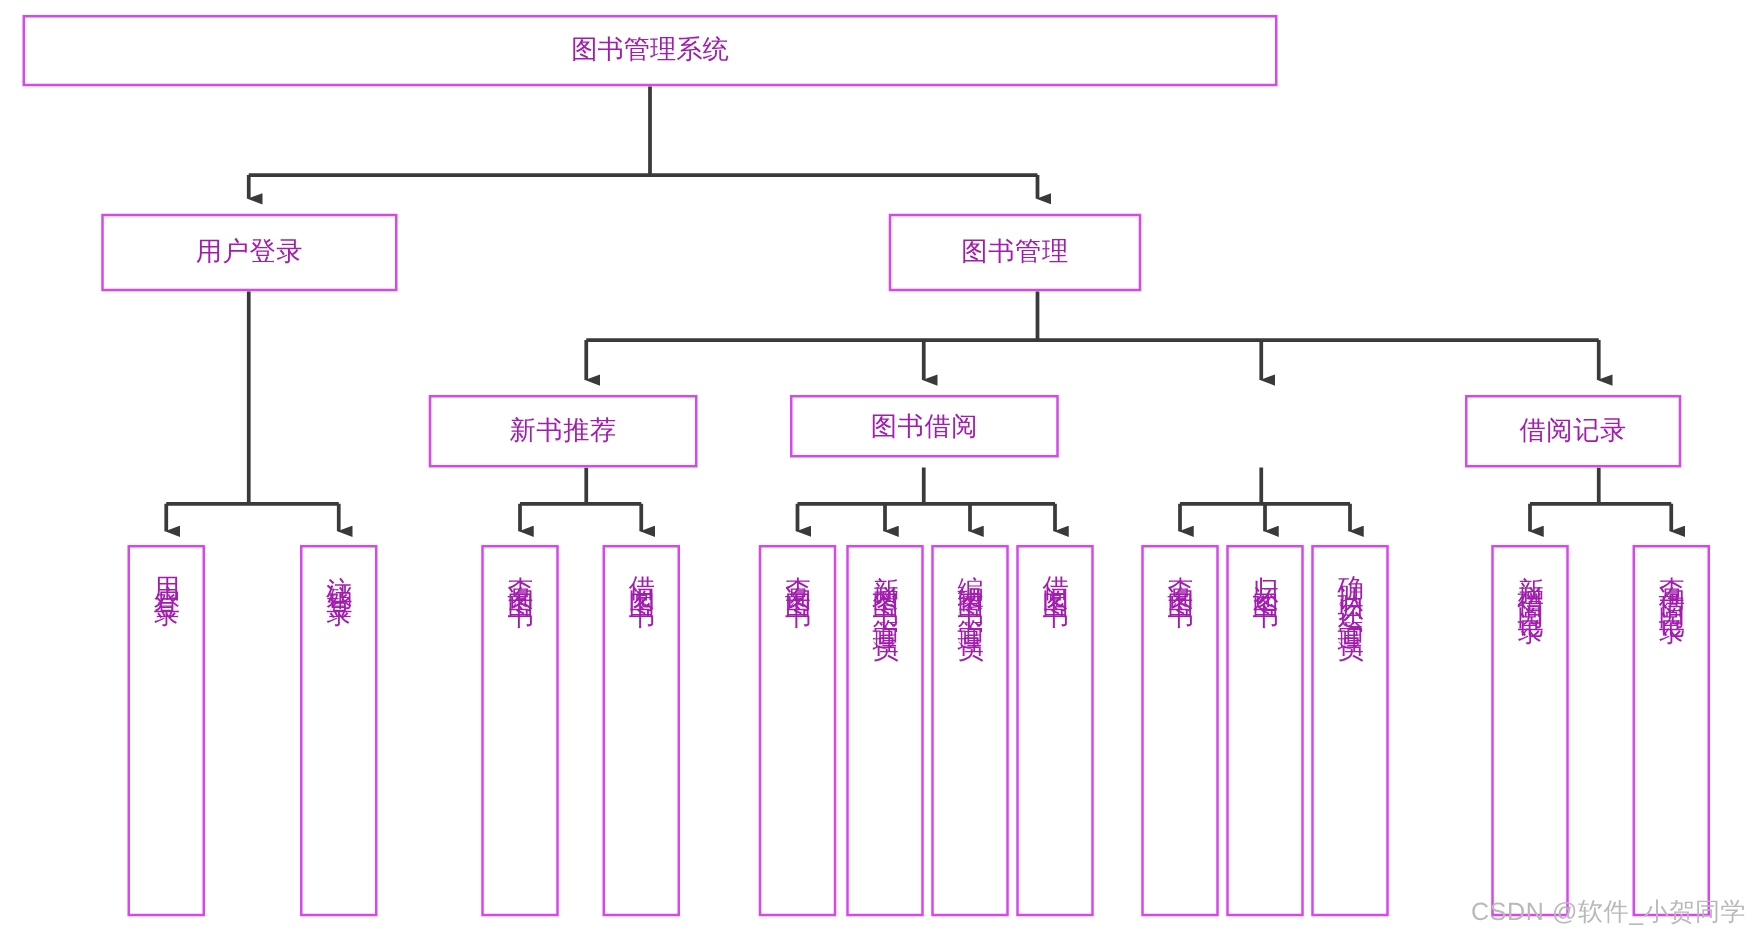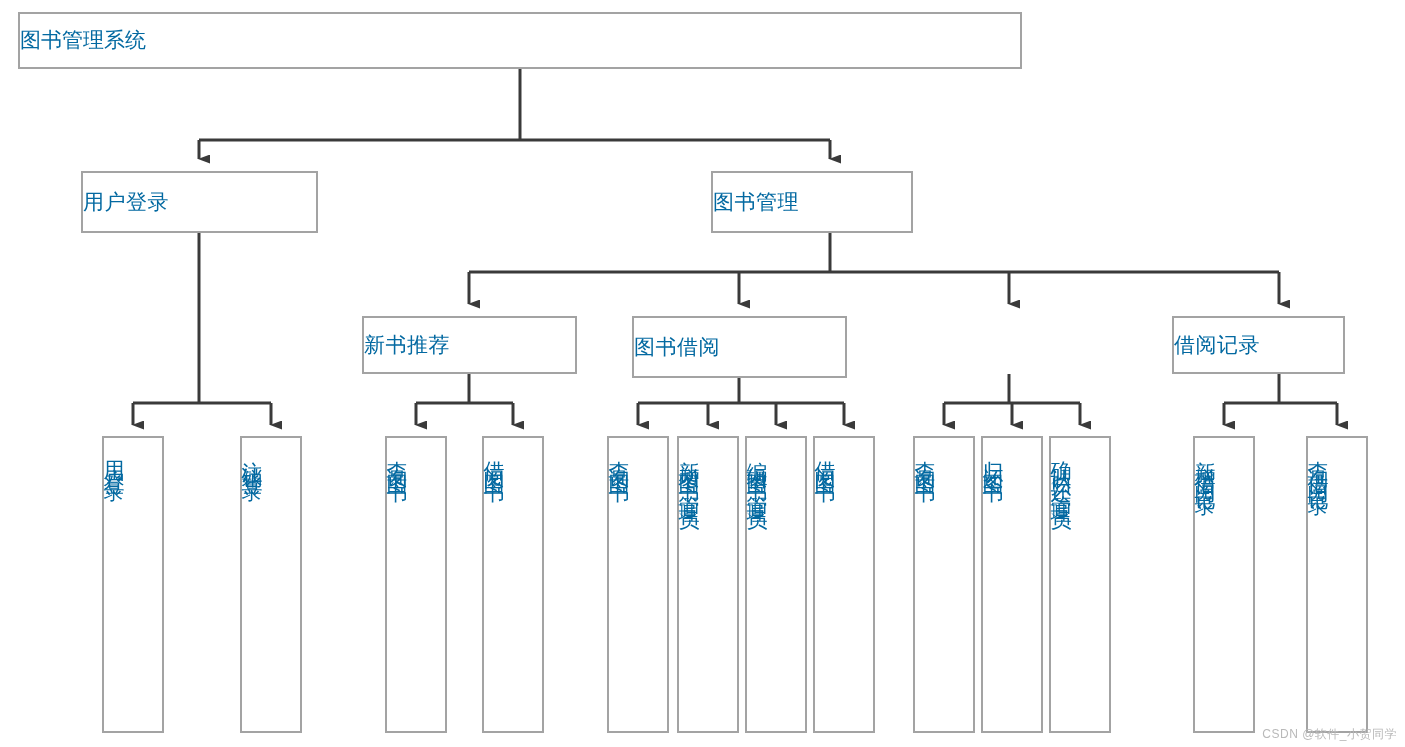--- a/index.html
+++ b/index.html
@@ -9,25 +9,25 @@
     font-family:"Liberation Sans","DejaVu Sans",sans-serif;
     overflow:hidden;
   }
   #diagram-root{position:relative;width:1405px;height:747px;}
   svg.layer{position:absolute;left:0;top:0;width:1405px;height:747px;}
 
   .node{
     position:absolute;
     box-sizing:border-box;
     background:#ffffff;
-    border:2px solid #a3a3a3;
+    border:2px solid #d946ef;
     display:flex;
     align-items:center;
-    justify-content:flex-start;
-    color:#0369a1;
+    justify-content:center;
+    color:#a21caf;
   }
   .node .lbl{
     display:block;
     text-align:center;
     line-height:1.18;
     white-space:nowrap;
   }
   .node.h .lbl{font-size:21px;letter-spacing:0.5px;}
   .node.root .lbl{font-size:21px;}
   
@@ -37,21 +37,21 @@
     text-orientation:upright;
     font-size:21px;
     line-height:1.0;
     letter-spacing:7px;
     white-space:pre-wrap;
     max-height:280px;
   }
   .watermark{
     position:absolute;
     right:8px;bottom:4px;
-    font-size:12px;
+    font-size:20px;
     color:#b9b9b9;
     white-space:nowrap;
     letter-spacing:0.5px;
   }
 </style>
 </head>
 <body>
 
 <div id="diagram-root">
 
@@ -124,25 +124,25 @@
   </div>
 
   <div class="node h" style="left:81px;top:171px;width:237px;height:62px;">
     <span class="lbl">用户登录</span>
   </div>
 
   <div class="node h" style="left:711px;top:171px;width:202px;height:62px;">
     <span class="lbl">图书管理</span>
   </div>
 
-  <div class="node h" style="left:362px;top:316px;width:215px;height:58px;">
+  <div class="node h" style="left:343px;top:316px;width:215px;height:58px;">
     <span class="lbl">新书推荐</span>
   </div>
 
-  <div class="node h" style="left:632px;top:316px;width:215px;height:62px;font-family:Liberation Serif, serif;">
+  <div class="node h" style="left:632px;top:316px;width:215px;height:50px;font-family:Liberation Serif, serif;">
     <span class="lbl">图书借阅</span>
   </div>
 
 
   <div class="node h" style="left:1172px;top:316px;width:173px;height:58px;">
     <span class="lbl">借阅记录</span>
   </div>
 
   <div class="node v" style="left:102px;top:436px;width:62px;height:297px;">
     <span class="lbl">用户登录</span>

